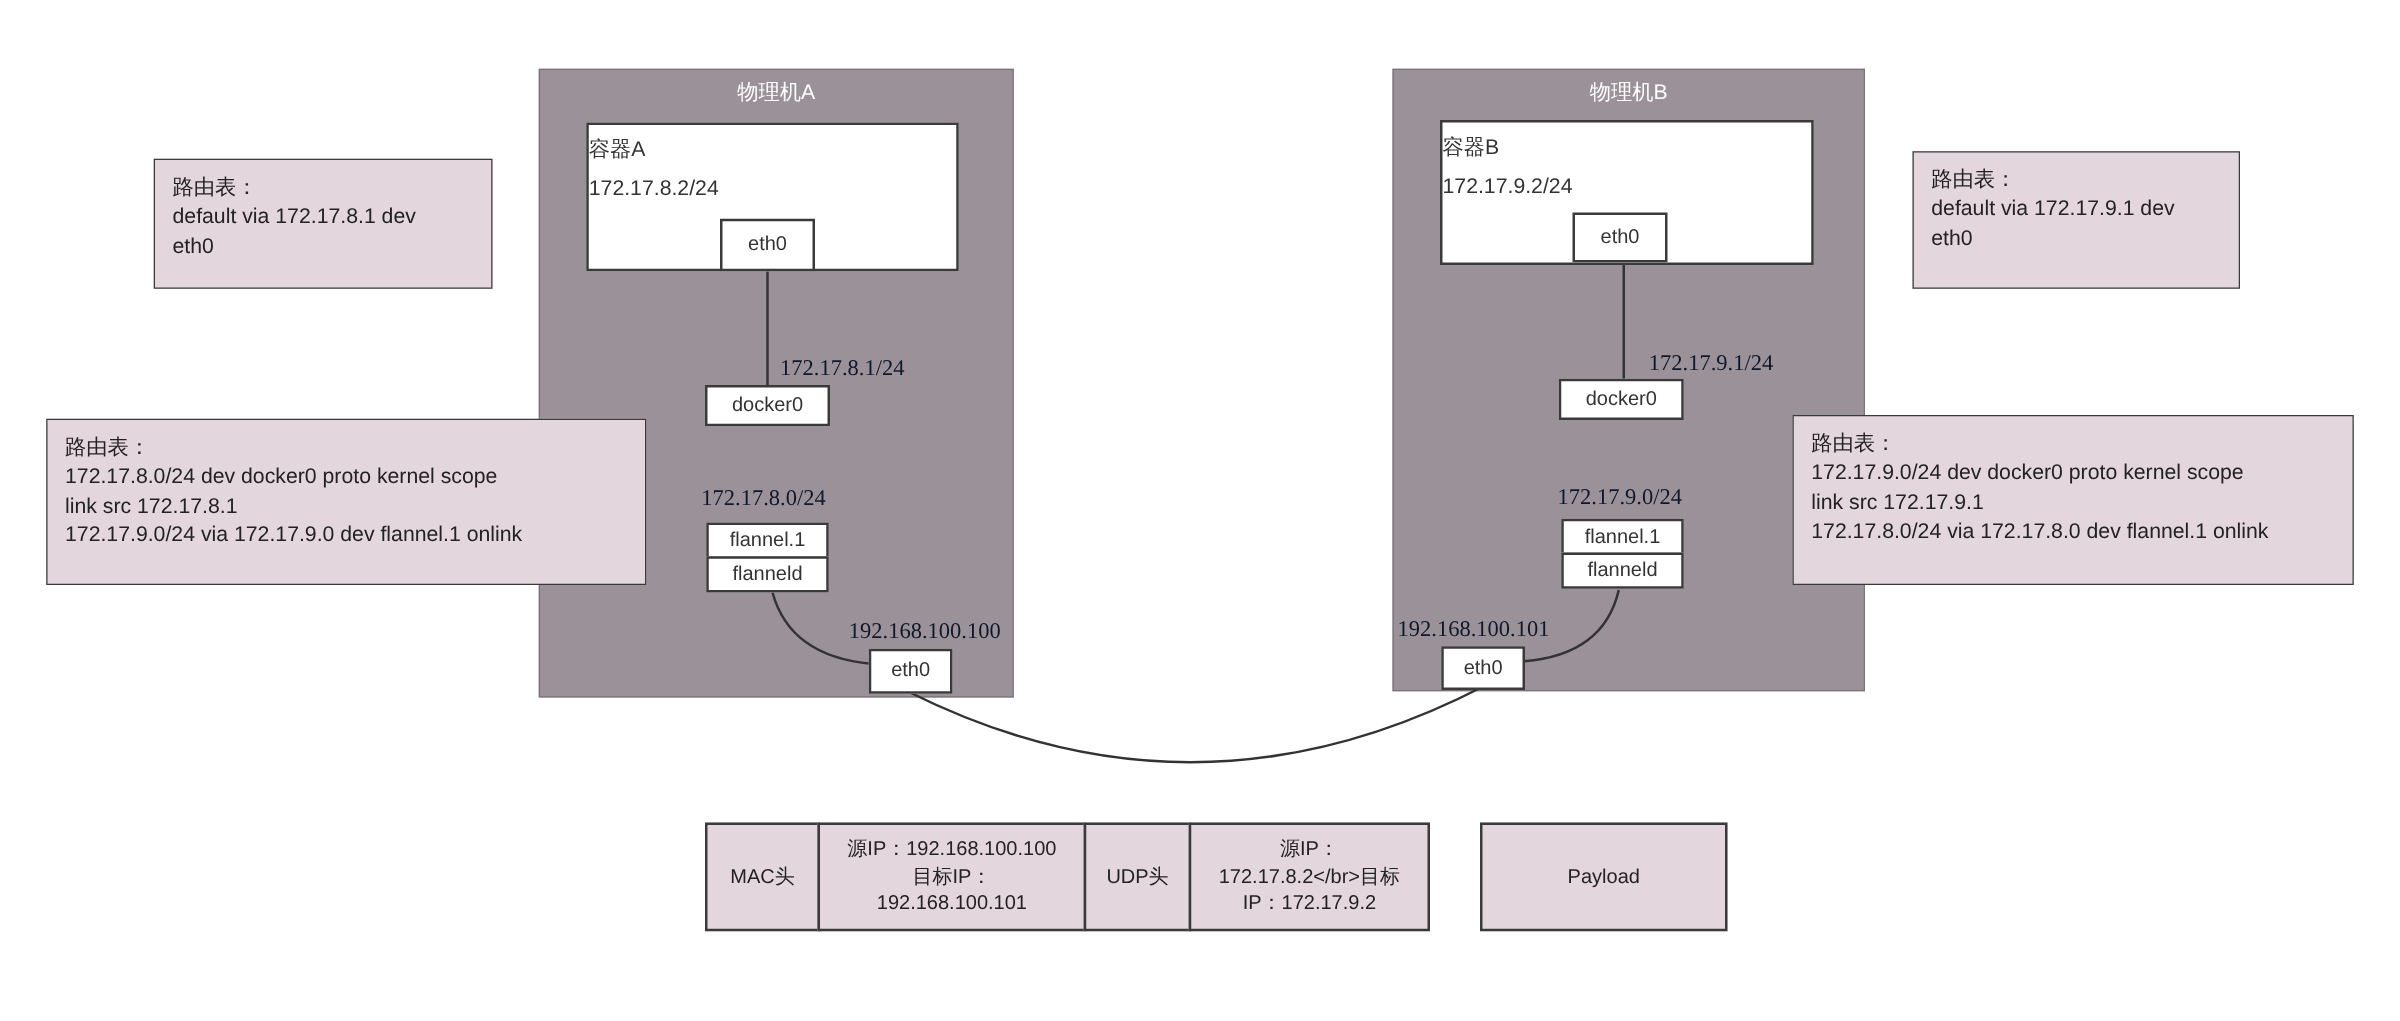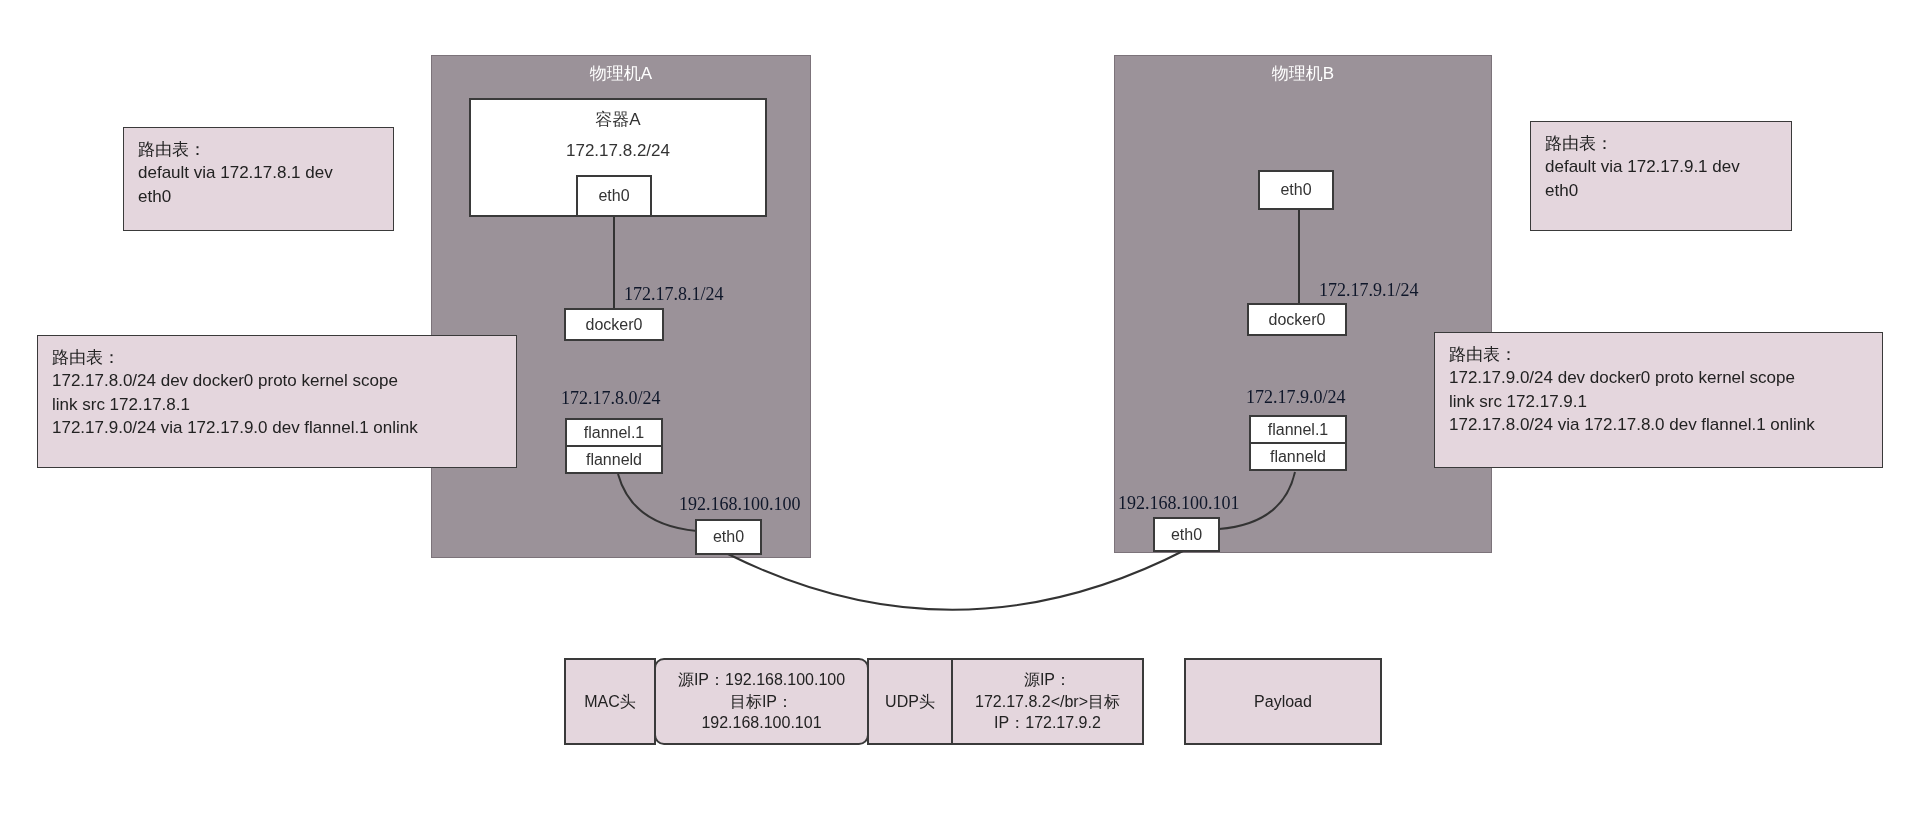--- a/index.html
+++ b/index.html
@@ -5,21 +5,21 @@
   html,body{margin:0;padding:0;background:#ffffff;}
   body{font-family:"Liberation Sans","DejaVu Sans",sans-serif;color:#333;}
   .canvas{position:relative;width:1920px;height:817px;background:#ffffff;overflow:hidden;}
 
   
   .machine{position:absolute;background:#9b9299;border:1px solid #7c737a;z-index:1;}
   .machine-title{position:absolute;top:6px;left:0;width:100%;text-align:center;color:#ffffff;font-size:17px;}
 
   
   .cbox{position:absolute;background:#ffffff;border:2px solid #3a3a3a;z-index:3;box-sizing:border-box;}
-  .container-big{text-align:center;}
+  .container-big{}
   .container-title{margin-top:8px;font-size:17px;color:#333;}
   .container-ip{margin-top:10px;font-size:17px;color:#333;}
 
   .small-box{position:absolute;background:#ffffff;border:2px solid #3a3a3a;z-index:4;
              display:flex;align-items:center;justify-content:center;font-size:16px;
              color:#333;box-sizing:border-box;}
 
   .flannel-stack{position:absolute;z-index:4;}
   .flannel-stack .stack-box{width:98px;height:29px;background:#fff;border:2px solid #3a3a3a;
              display:flex;align-items:center;justify-content:center;font-size:16px;box-sizing:border-box;}
@@ -74,20 +74,24 @@
     <div class="stack-box">flanneld</div>
   </div>
 
   <div class="gray-label" style="left:679px;top:494px;">192.168.100.100</div>
   <div class="small-box" style="left:695px;top:519px;width:67px;height:36px;">eth0</div>
 
   <div class="machine" style="left:1114px;top:55px;width:376px;height:496px;">
     <div class="machine-title">物理机B</div>
   </div>
 
+  <div class="cbox container-big" style="left:1152px;top:96px;width:299px;height:116px;">
+    <div class="container-title">容器B</div>
+    <div class="container-ip">172.17.9.2/24</div>
+  </div>
   <div class="small-box" style="left:1258px;top:170px;width:76px;height:40px;">eth0</div>
 
   <div class="gray-label" style="left:1319px;top:280px;">172.17.9.1/24</div>
   <div class="small-box" style="left:1247px;top:303px;width:100px;height:33px;">docker0</div>
 
   <div class="gray-label" style="left:1246px;top:387px;">172.17.9.0/24</div>
   <div class="flannel-stack" style="left:1249px;top:415px;">
     <div class="stack-box">flannel.1</div>
     <div class="stack-box">flanneld</div>
   </div>
@@ -108,21 +112,21 @@
 link  src 172.17.8.1
 172.17.9.0/24 via 172.17.9.0 dev flannel.1 onlink</div>
 
   <div class="note" style="left:1434px;top:332px;width:449px;min-height:136px;">路由表：
 172.17.9.0/24 dev docker0  proto kernel  scope
 link  src 172.17.9.1
 172.17.8.0/24 via 172.17.8.0 dev flannel.1 onlink</div>
 
   <div class="packet" style="left:564px;top:658px;height:87px;">
     <div class="packet-cell" style="width:92px;">MAC头</div>
-    <div class="packet-cell" style="width:215px;border-radius:10px;">源IP：192.168.100.100
+    <div class="packet-cell" style="width:215px;">源IP：192.168.100.100
 目标IP：
 192.168.100.101</div>
     <div class="packet-cell" style="width:86px;">UDP头</div>
     <div class="packet-cell" style="width:193px;">源IP：
 172.17.8.2&lt;/br&gt;目标
 IP：172.17.9.2</div>
     <div class="packet-cell" style="width:198px;margin-left:40px;">Payload</div>
   </div>
 
 </div>

